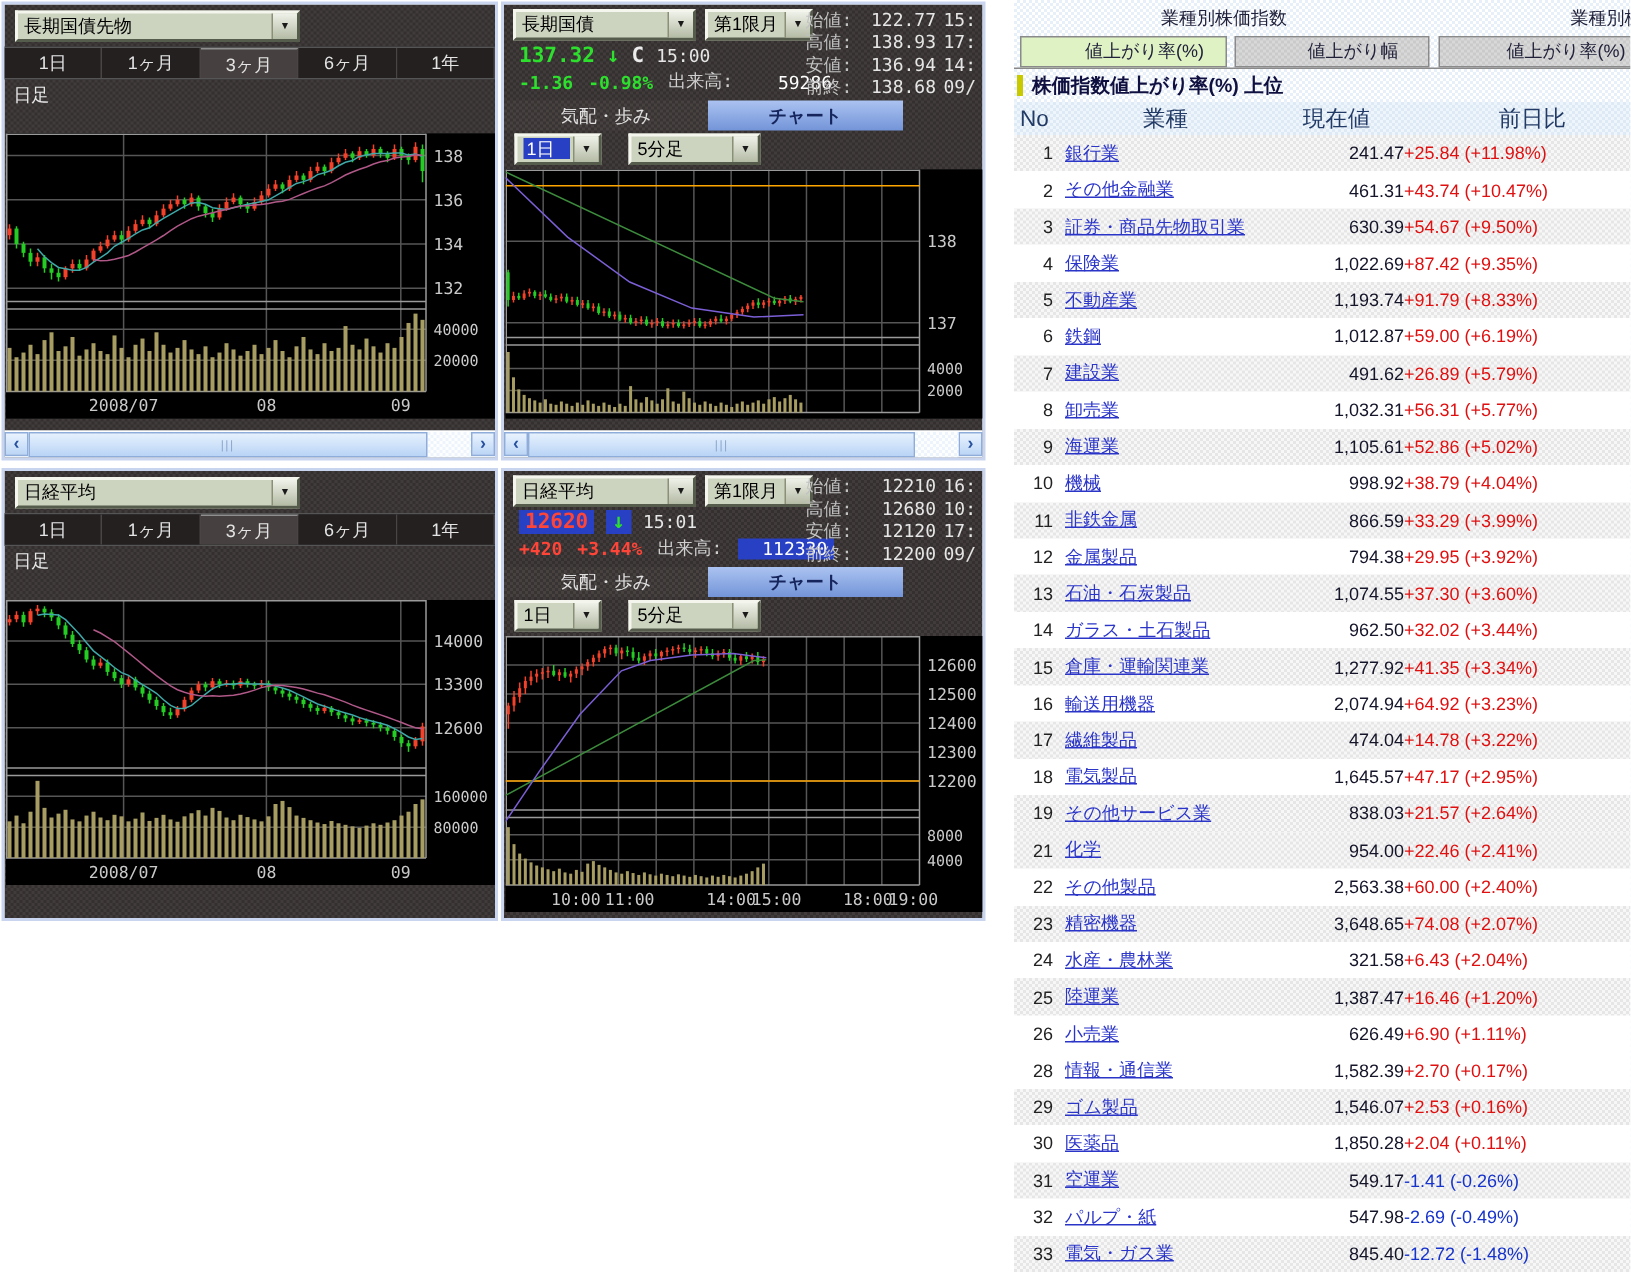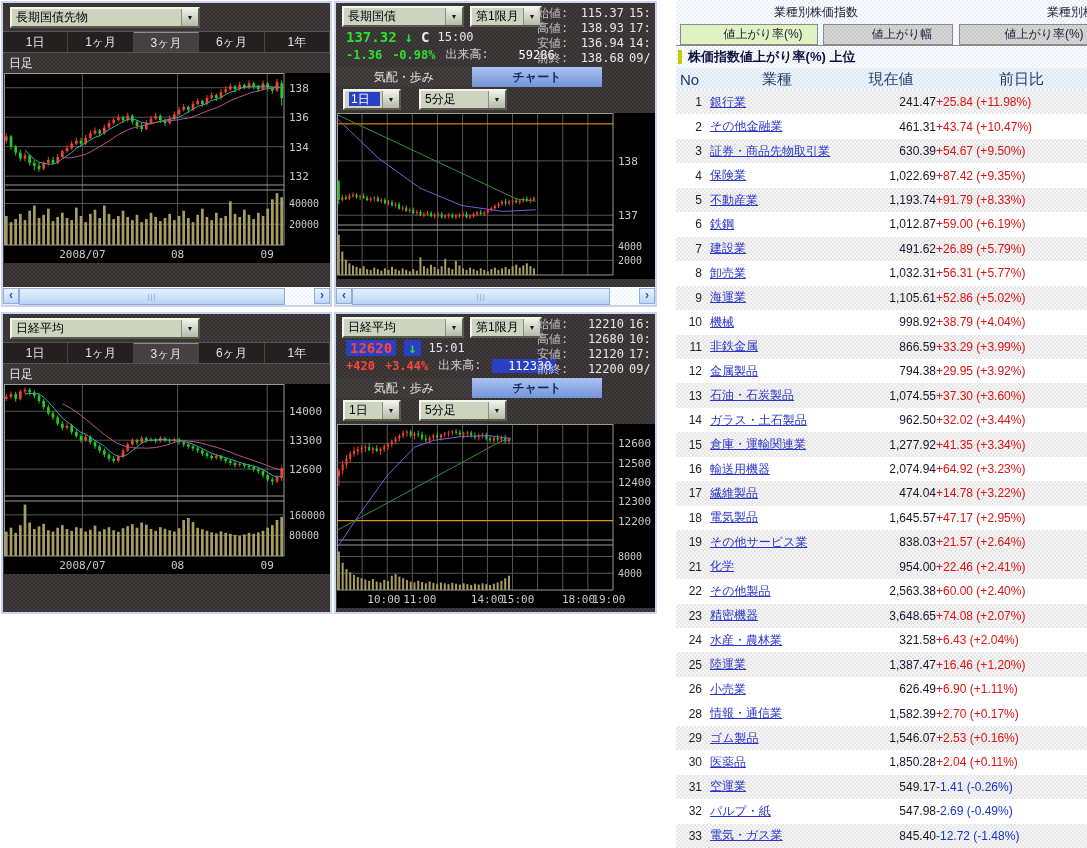--- a/index.html
+++ b/index.html
@@ -25,21 +25,21 @@
       background:linear-gradient(#eef1e8,#b4bba5);border-left:1px solid #8a9078;
       color:#1a1a1a;font-size:7px;display:flex;align-items:center;justify-content:center;}
   .w190{width:190px}.w122{width:122px}.w72{width:72px}.w58{width:58px}.w88{width:88px}
   .dd.hl .txt{background:#2840c4;color:#fff;padding:0 10px 0 2px;}
 
   
   .ptabs{height:22px;display:flex;background:#171414;border-top:1px solid #555;border-bottom:1px solid #555;box-sizing:border-box;}
   .ptab{flex:1;text-align:center;line-height:20px;font-size:12px;color:#e4e4e4;
         border-right:1px solid #4a4444;background:#242020;box-sizing:border-box;}
   .ptab.active{background:#474041;border-top:1px solid #8f8f8f;}
-  .clabel{height:20px;line-height:20px;padding-left:6px;color:#e8e8e8;font-size:12px;}
+  .clabel{height:36px;line-height:20px;padding-left:6px;color:#e8e8e8;font-size:12px;}
 
   
   .qhead{position:relative;height:64px;}
   .qrow1{padding:3px 0 0 6px;display:flex;gap:6px;height:25px;box-sizing:border-box;}
   .qprice{padding-left:10px;height:18px;display:flex;gap:8px;align-items:center;
         font-family:"DejaVu Sans Mono",monospace;font-size:14px;font-weight:bold;}
   .qchg{padding-left:10px;height:17px;display:flex;gap:10px;align-items:center;
         font-family:"DejaVu Sans Mono",monospace;font-size:12px;font-weight:bold;}
   .green{color:#2de02d}.red{color:#ff4438}.white{color:#ececec}
   .qtime{color:#e6e6e6;font-size:12px;font-weight:normal;font-family:"DejaVu Sans Mono",monospace;}
@@ -363,21 +363,21 @@
       </div>
       <div class="qchg">
         <span class="green">-1.36</span>
         <span class="green">-0.98%</span>
         <span class="vlab">出来高:</span>
         <span class="vval">59286</span>
       </div>
       <div class="qinfo">
           <div class="qirow">
             <span class="qil">始値:</span>
-            <span class="qiv">115.37</span>
+            <span class="qiv">122.77</span>
             <span class="qit">15:</span>
           </div>
           <div class="qirow">
             <span class="qil">高値:</span>
             <span class="qiv">138.93</span>
             <span class="qit">17:</span>
           </div>
           <div class="qirow">
             <span class="qil">安値:</span>
             <span class="qiv">136.94</span>

